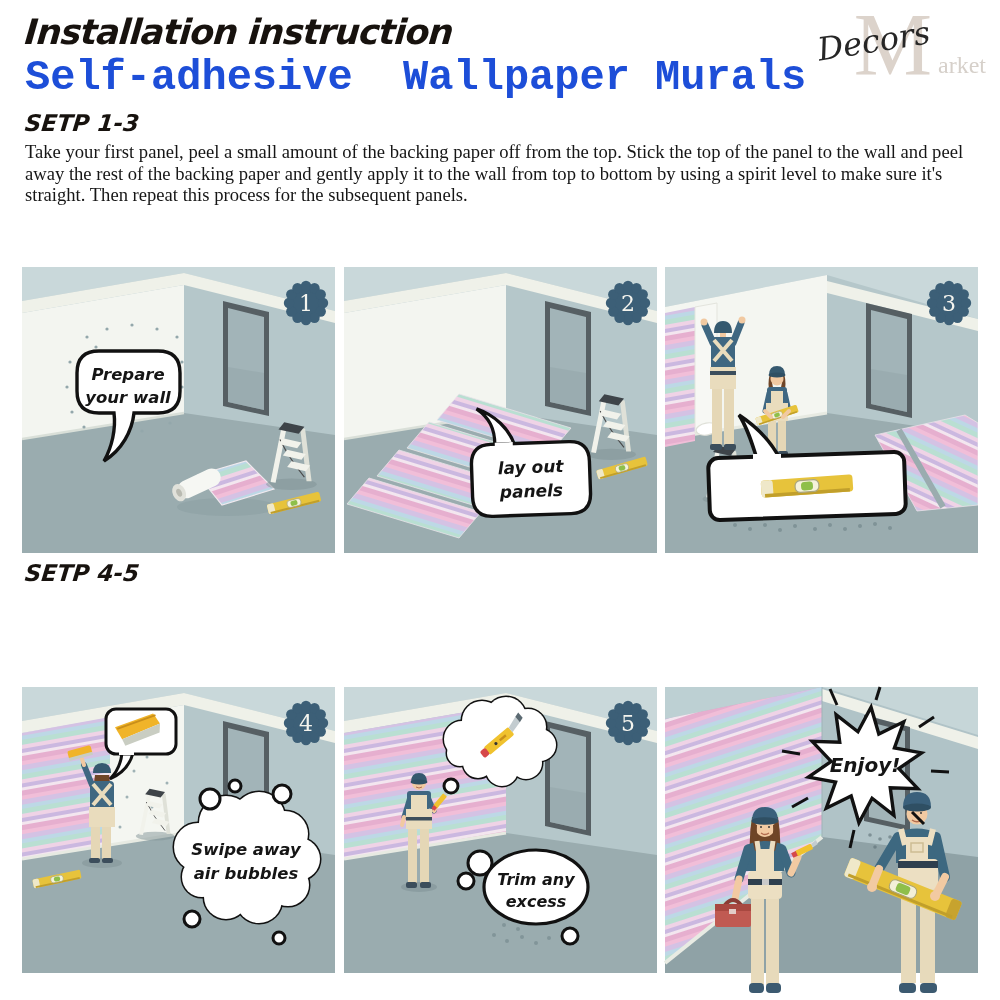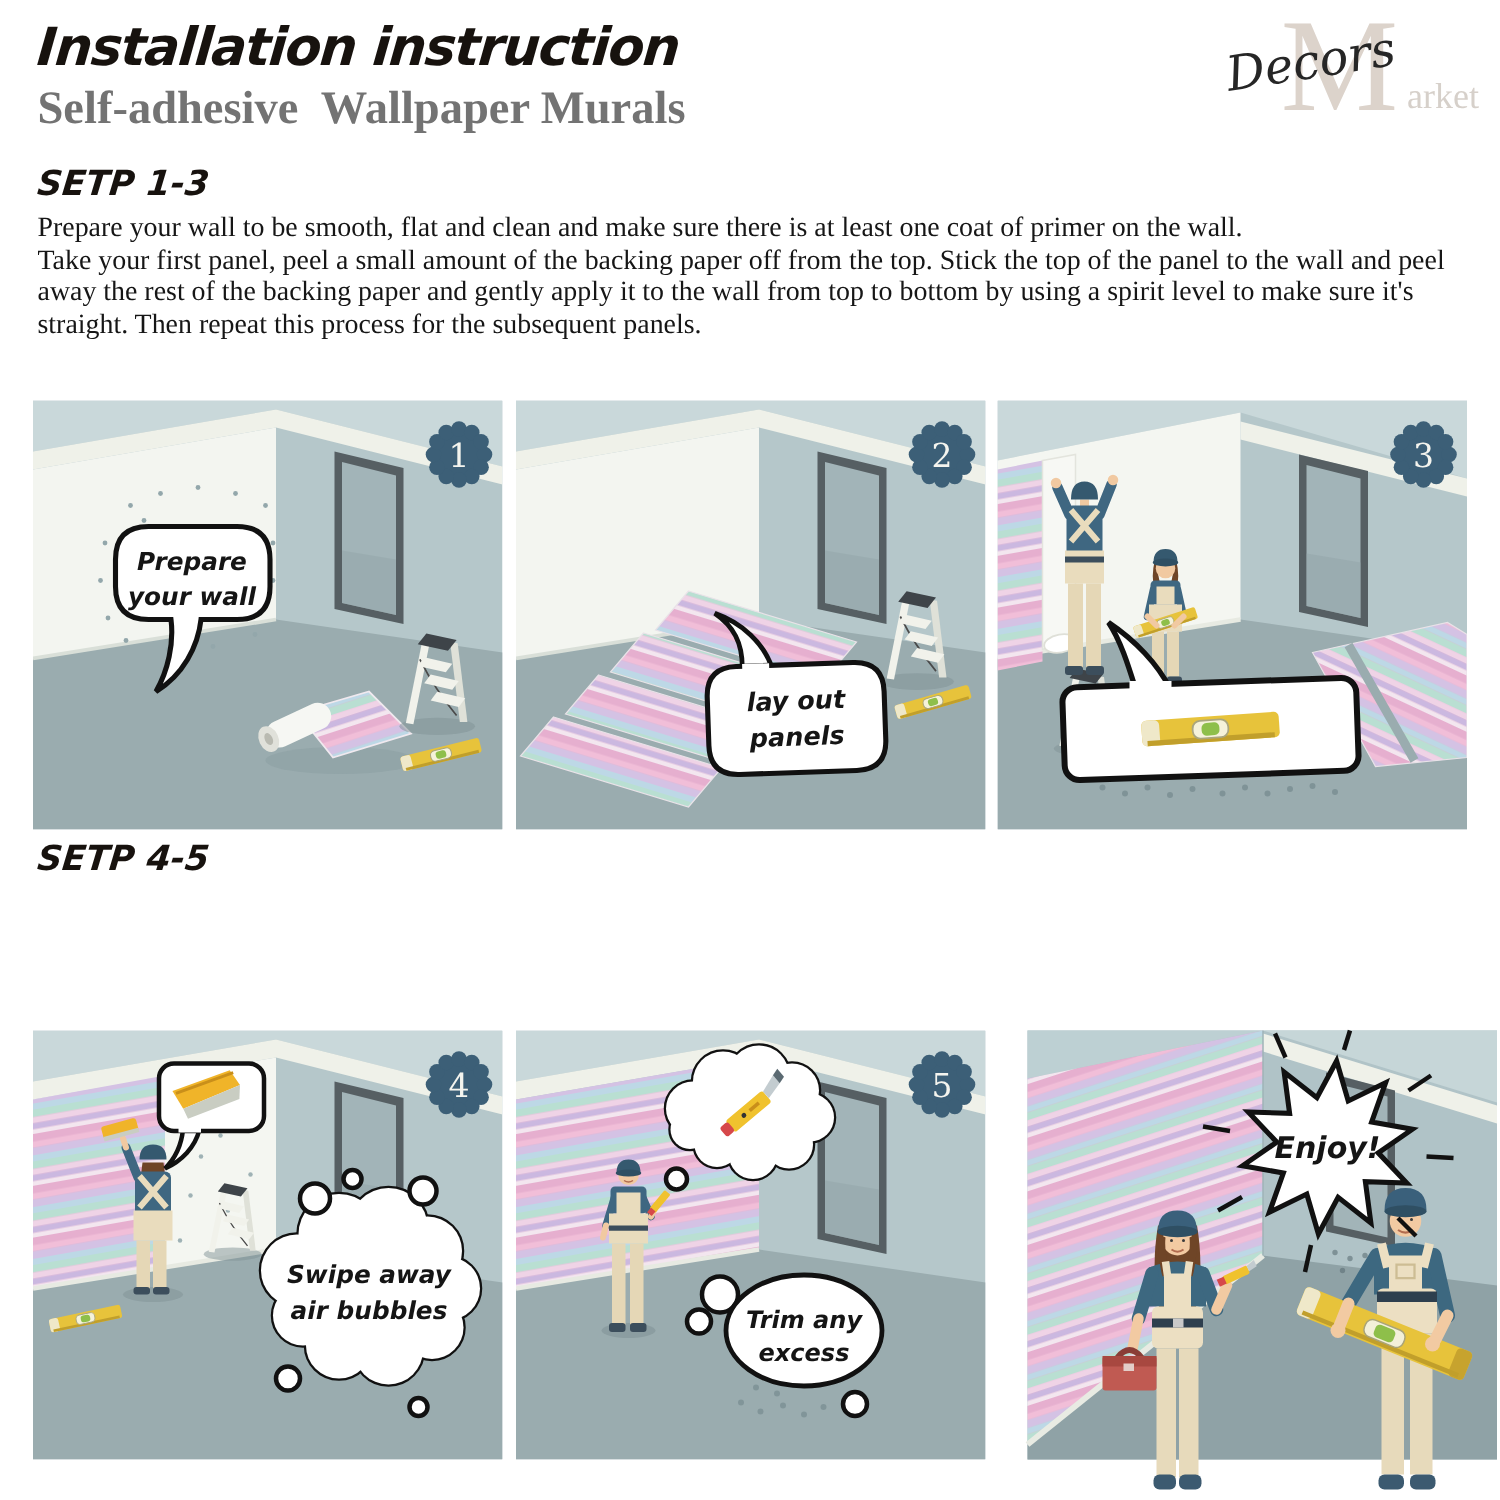--- a/index.html
+++ b/index.html
@@ -1,18 +1,18 @@
 <!DOCTYPE html>
 <html><head>
 <meta charset="utf-8">
 <style>
   html,body{margin:0;padding:0;background:#ffffff;}
   body{width:1000px;height:1000px;position:relative;overflow:hidden;font-family:"Liberation Serif",serif;}
   .title{position:absolute;left:25px;top:12px;font-family:"DejaVu Sans",sans-serif;font-style:italic;font-weight:bold;font-size:35px;letter-spacing:-1px;transform:skewX(-5deg);color:#17120e;}
-  .subtitle{position:absolute;left:25px;top:54px;font-weight:bold;font-size:31px;color:#737373;white-space:pre;}
+  .subtitle{position:absolute;left:25px;top:54px;font-weight:bold;font-size:42px;color:#1d4ed8;white-space:pre;font-family:Liberation Mono, monospace;}
   .logo{position:absolute;right:10px;top:8px;width:175px;height:92px;}
   .logo-m{position:absolute;right:58px;top:-14px;font-size:88px;color:#dcd3cb;}
   .logo-arket{position:absolute;right:4px;top:44px;font-size:24px;color:#d6d0ca;}
   .logo-script{position:absolute;left:2px;top:14px;font-family:"DejaVu Serif",serif;font-style:italic;font-size:32px;color:#262626;transform:rotate(-9deg);}
   .step-heading{position:absolute;left:25px;font-family:"DejaVu Sans",sans-serif;font-style:italic;font-weight:bold;font-size:23px;transform:skewX(-6deg);color:#17120e;}
   #heading13{top:110px;}
   #heading45{top:560px;}
   .para{position:absolute;left:25px;width:953px;font-size:18.6px;line-height:21.6px;color:#161616;}
   #para13{top:141px;}
   #para45{top:591px;}
@@ -31,21 +31,20 @@
 <div class="subtitle">Self-adhesive  Wallpaper Murals</div>
 
 <div class="logo">
   <span class="logo-m">M</span>
   <span class="logo-arket">arket</span>
   <span class="logo-script">Decors</span>
 </div>
 
 <div class="step-heading" id="heading13">SETP 1-3</div>
 <div class="para" id="para13">
-  <div>Prepare your wall to be smooth, flat and clean and make sure there is at least one coat of primer on the wall.</div>
   <div>Take your first panel, peel a small amount of the backing paper off from the top. Stick the top of the panel to the wall and peel away the rest of the backing paper and gently apply it to the wall from top to bottom by using a spirit level to make sure it's straight. Then repeat this process for the subsequent panels.</div>
 </div>
 
 <div class="row" id="row1">
 
   <div class="panel">
     <svg width="313" height="286" viewBox="0 0 313 286">
       <defs>
         <pattern id="mur1" width="300" height="34" patternUnits="userSpaceOnUse" patternTransform="rotate(-10)">
           <rect width="300" height="34" fill="#e6afcf"></rect>
@@ -627,21 +626,21 @@
             <circle cx="-8.5" cy="-14.7" r="5.2"></circle>
             <circle cx="0" cy="-17" r="5.2"></circle>
             <circle cx="8.5" cy="-14.7" r="5.2"></circle>
             <circle cx="14.7" cy="-8.5" r="5.2"></circle>
         </g>
         <text y="8" text-anchor="middle" font-family="&quot;DejaVu Serif&quot;,serif" font-size="22" fill="#f4f4ee">5</text>
       </g>
     </svg>
   </div>
 
-  <div class="panel" style="overflow:visible;margin-left:20px;">
+  <div class="panel" style="overflow:visible;">
     <svg width="313" height="320" viewBox="0 0 313 320" style="overflow:visible;">
       <defs>
         <pattern id="mur6" width="300" height="34" patternUnits="userSpaceOnUse" patternTransform="rotate(-18)">
           <rect width="300" height="34" fill="#e6afcf"></rect>
             <rect y="5" width="300" height="4" fill="#f1bed8"></rect>
             <rect y="9" width="300" height="5" fill="#d4c2e4"></rect>
             <rect y="14" width="300" height="4" fill="#bdd8e6"></rect>
             <rect y="18" width="300" height="5" fill="#b9dfd2"></rect>
             <rect y="23" width="300" height="4" fill="#efd3e6"></rect>
             <rect y="27" width="300" height="4" fill="#cbb8e0"></rect>

